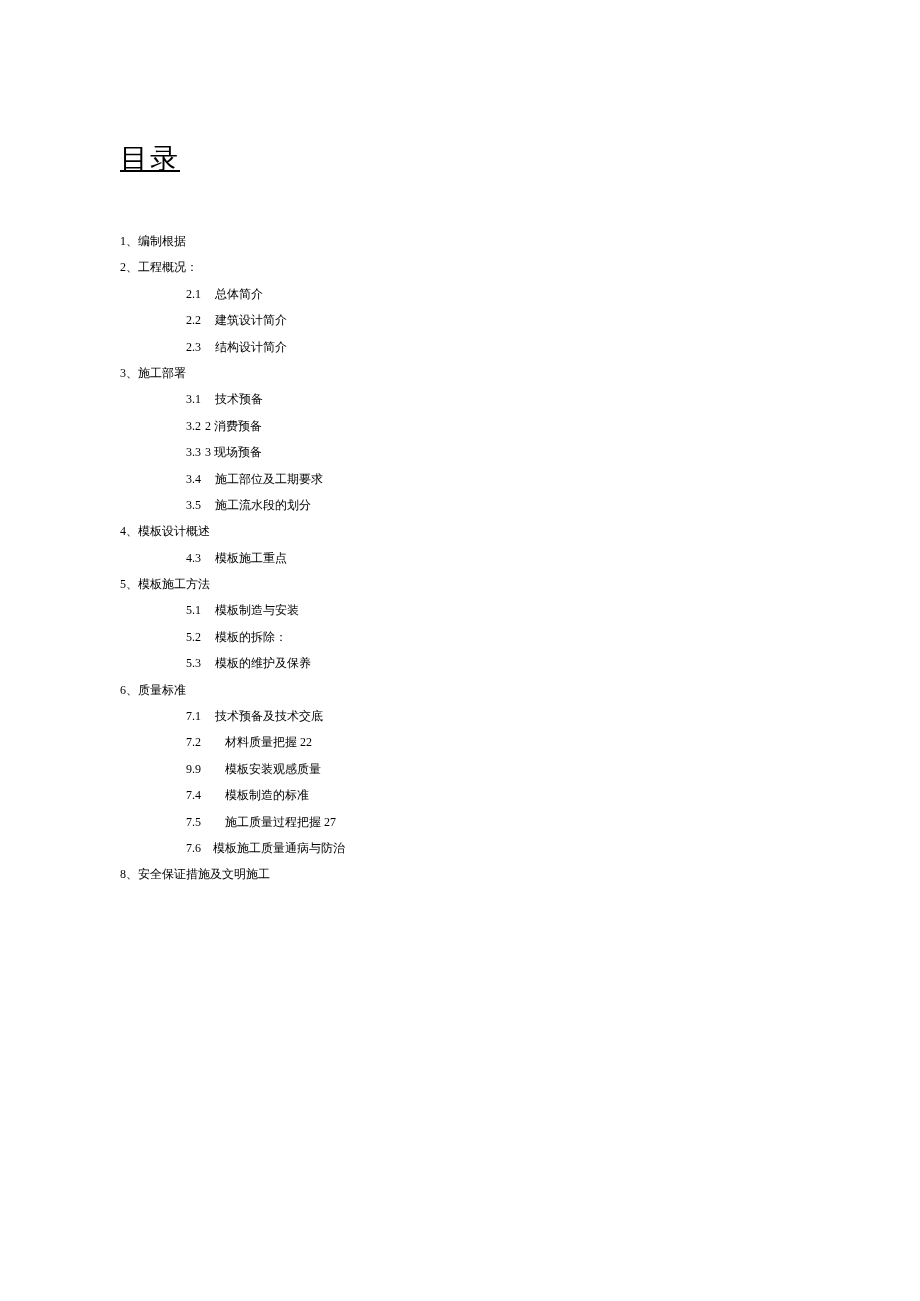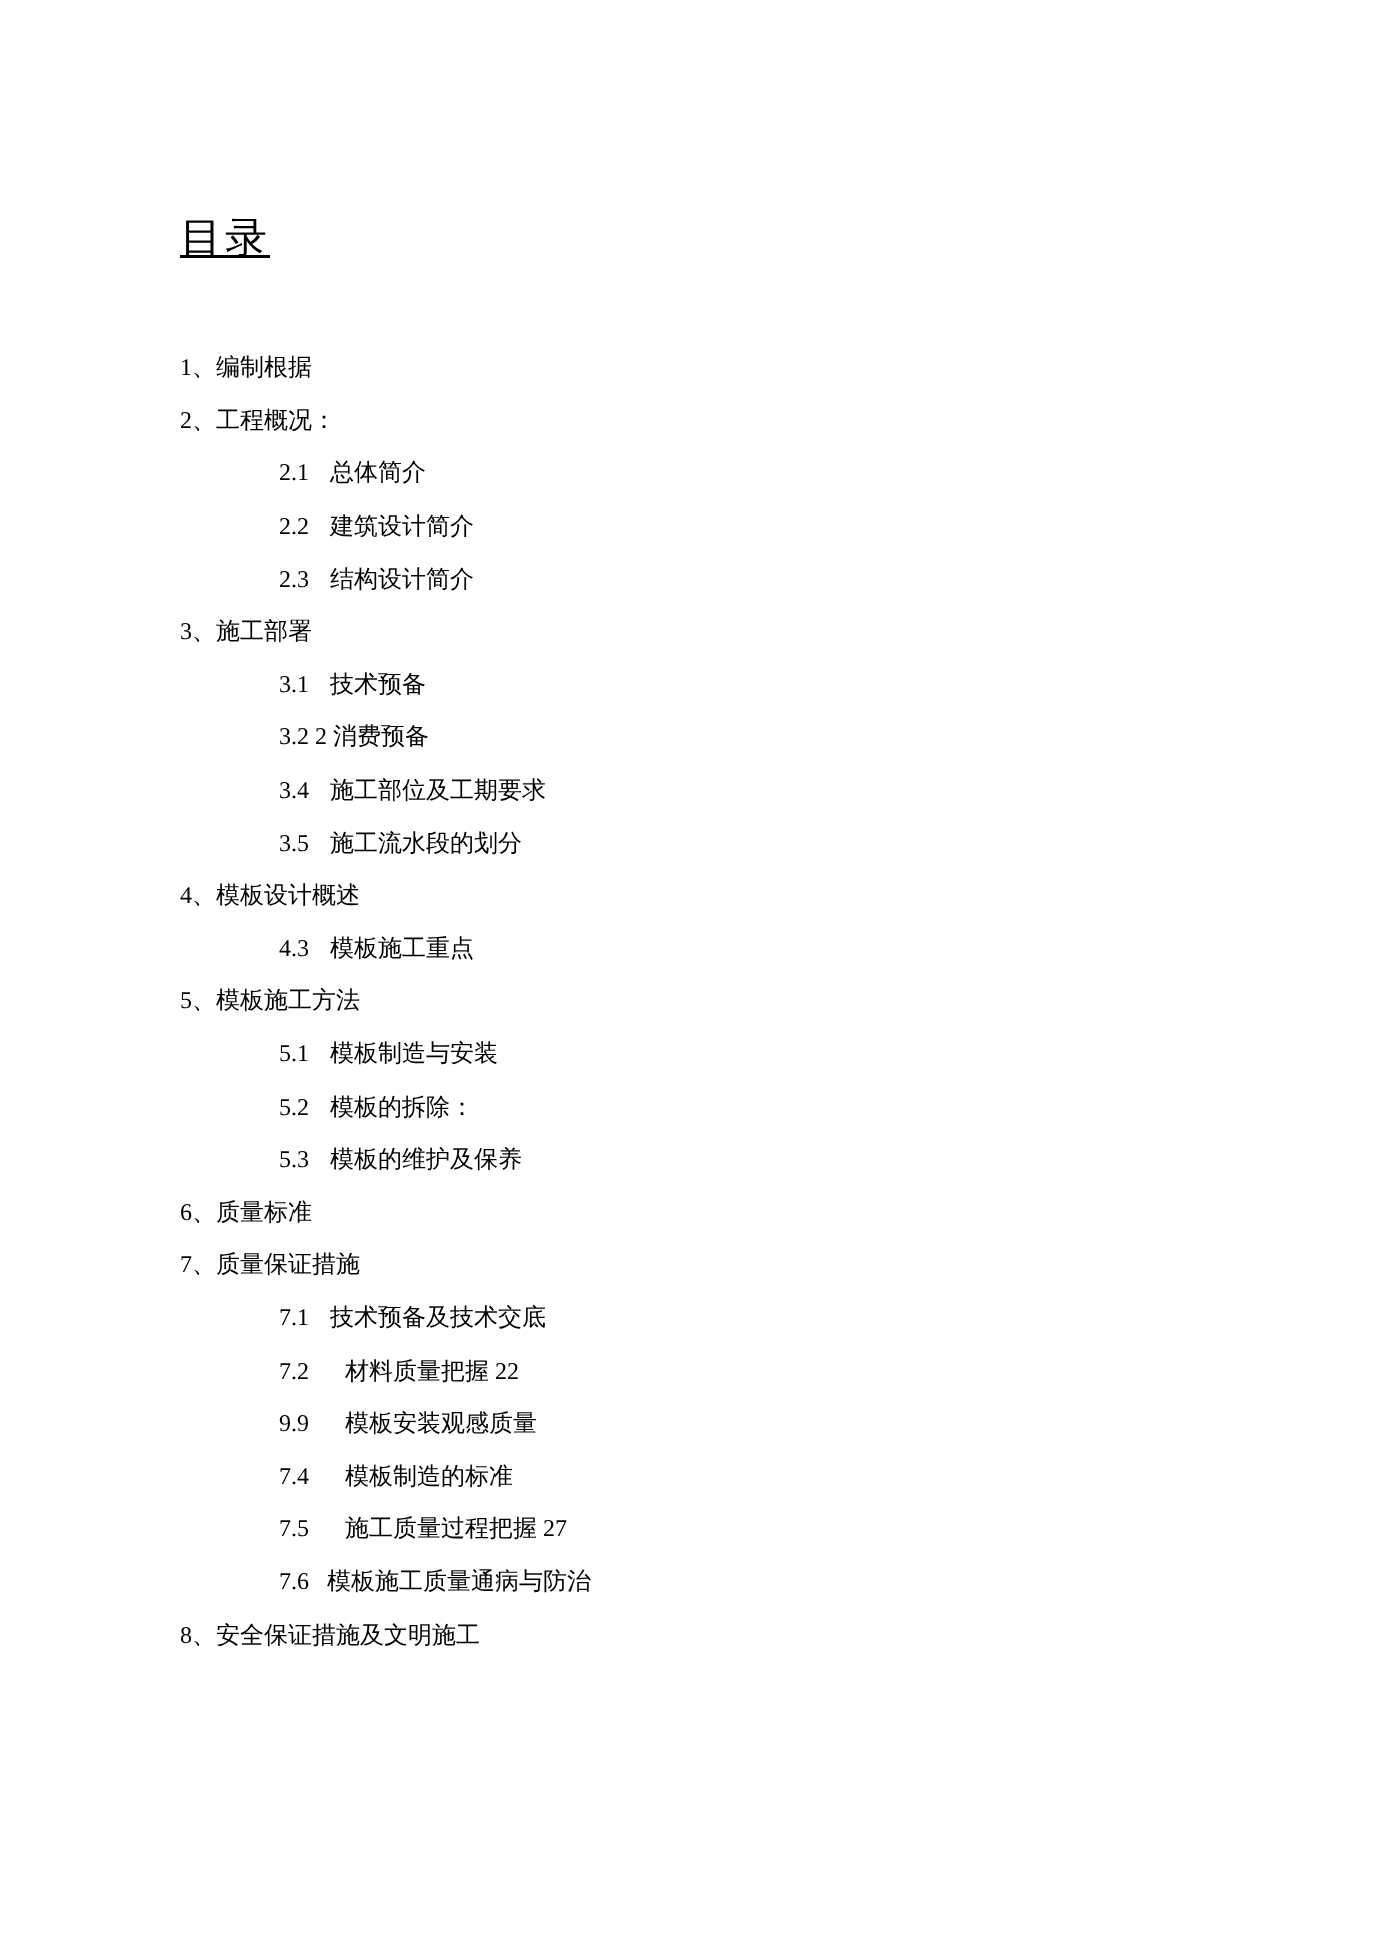--- a/index.html
+++ b/index.html
@@ -16,21 +16,21 @@
       padding: 140px 120px 0 120px;
     }
     .title {
       font-size: 28px;
       font-weight: normal;
       margin-bottom: 50px;
       letter-spacing: 2px;
       text-decoration: underline;
     }
     .toc {
-      font-size: 16px;
+      font-size: 12px;
       line-height: 2.2;
     }
     .toc-item {
       margin-bottom: 0;
     }
     .toc-level-1 {
       padding-left: 0;
     }
     .toc-level-2 {
       padding-left: 66px;
@@ -50,30 +50,30 @@
 
 <div class="toc" id="toc-container">
     <div class="toc-item toc-level-1"><span class="num-1">1、</span><span>编制根据</span></div>
     <div class="toc-item toc-level-1"><span class="num-1">2、</span><span>工程概况：</span></div>
     <div class="toc-item toc-level-2"><span class="num-2">2.1</span><span>总体简介</span></div>
     <div class="toc-item toc-level-2"><span class="num-2">2.2</span><span>建筑设计简介</span></div>
     <div class="toc-item toc-level-2"><span class="num-2">2.3</span><span>结构设计简介</span></div>
     <div class="toc-item toc-level-1"><span class="num-1">3、</span><span>施工部署</span></div>
     <div class="toc-item toc-level-2"><span class="num-2">3.1</span><span>技术预备</span></div>
     <div class="toc-item toc-level-2"><span class="num-2" style="margin-right: 4px;">3.2</span><span>2 消费预备</span></div>
+    <div class="toc-item toc-level-2"><span class="num-2" style="margin-right: 4px;">3.3</span><span>3 现场预备</span></div>
     <div class="toc-item toc-level-2"><span class="num-2">3.4</span><span>施工部位及工期要求</span></div>
     <div class="toc-item toc-level-2"><span class="num-2">3.5</span><span>施工流水段的划分</span></div>
     <div class="toc-item toc-level-1"><span class="num-1">4、</span><span>模板设计概述</span></div>
     <div class="toc-item toc-level-2"><span class="num-2">4.3</span><span>模板施工重点</span></div>
     <div class="toc-item toc-level-1"><span class="num-1">5、</span><span>模板施工方法</span></div>
     <div class="toc-item toc-level-2"><span class="num-2">5.1</span><span>模板制造与安装</span></div>
     <div class="toc-item toc-level-2"><span class="num-2">5.2</span><span>模板的拆除：</span></div>
     <div class="toc-item toc-level-2"><span class="num-2">5.3</span><span>模板的维护及保养</span></div>
     <div class="toc-item toc-level-1"><span class="num-1">6、</span><span>质量标准</span></div>
-    <div class="toc-item toc-level-1"><span class="num-1">7、</span><span>质量保证措施</span></div>
     <div class="toc-item toc-level-2"><span class="num-2" style="">7.1</span><span>技术预备及技术交底</span></div>
     <div class="toc-item toc-level-2"><span class="num-2" style="margin-right: 24px; text-align: right;">7.2</span><span>材料质量把握 22</span></div>
     <div class="toc-item toc-level-2"><span class="num-2" style="margin-right: 24px;">9.9</span><span>模板安装观感质量</span></div>
     <div class="toc-item toc-level-2"><span class="num-2" style="margin-right: 24px;">7.4</span><span>模板制造的标准</span></div>
     <div class="toc-item toc-level-2"><span class="num-2" style="margin-right: 24px;">7.5</span><span>施工质量过程把握 27</span></div>
     <div class="toc-item toc-level-2"><span class="num-2" style="margin-right: 12px;">7.6</span><span>模板施工质量通病与防治</span></div>
     <div class="toc-item toc-level-1"><span class="num-1">8、</span><span>安全保证措施及文明施工</span></div>
   </div>
 
 </body></html>

